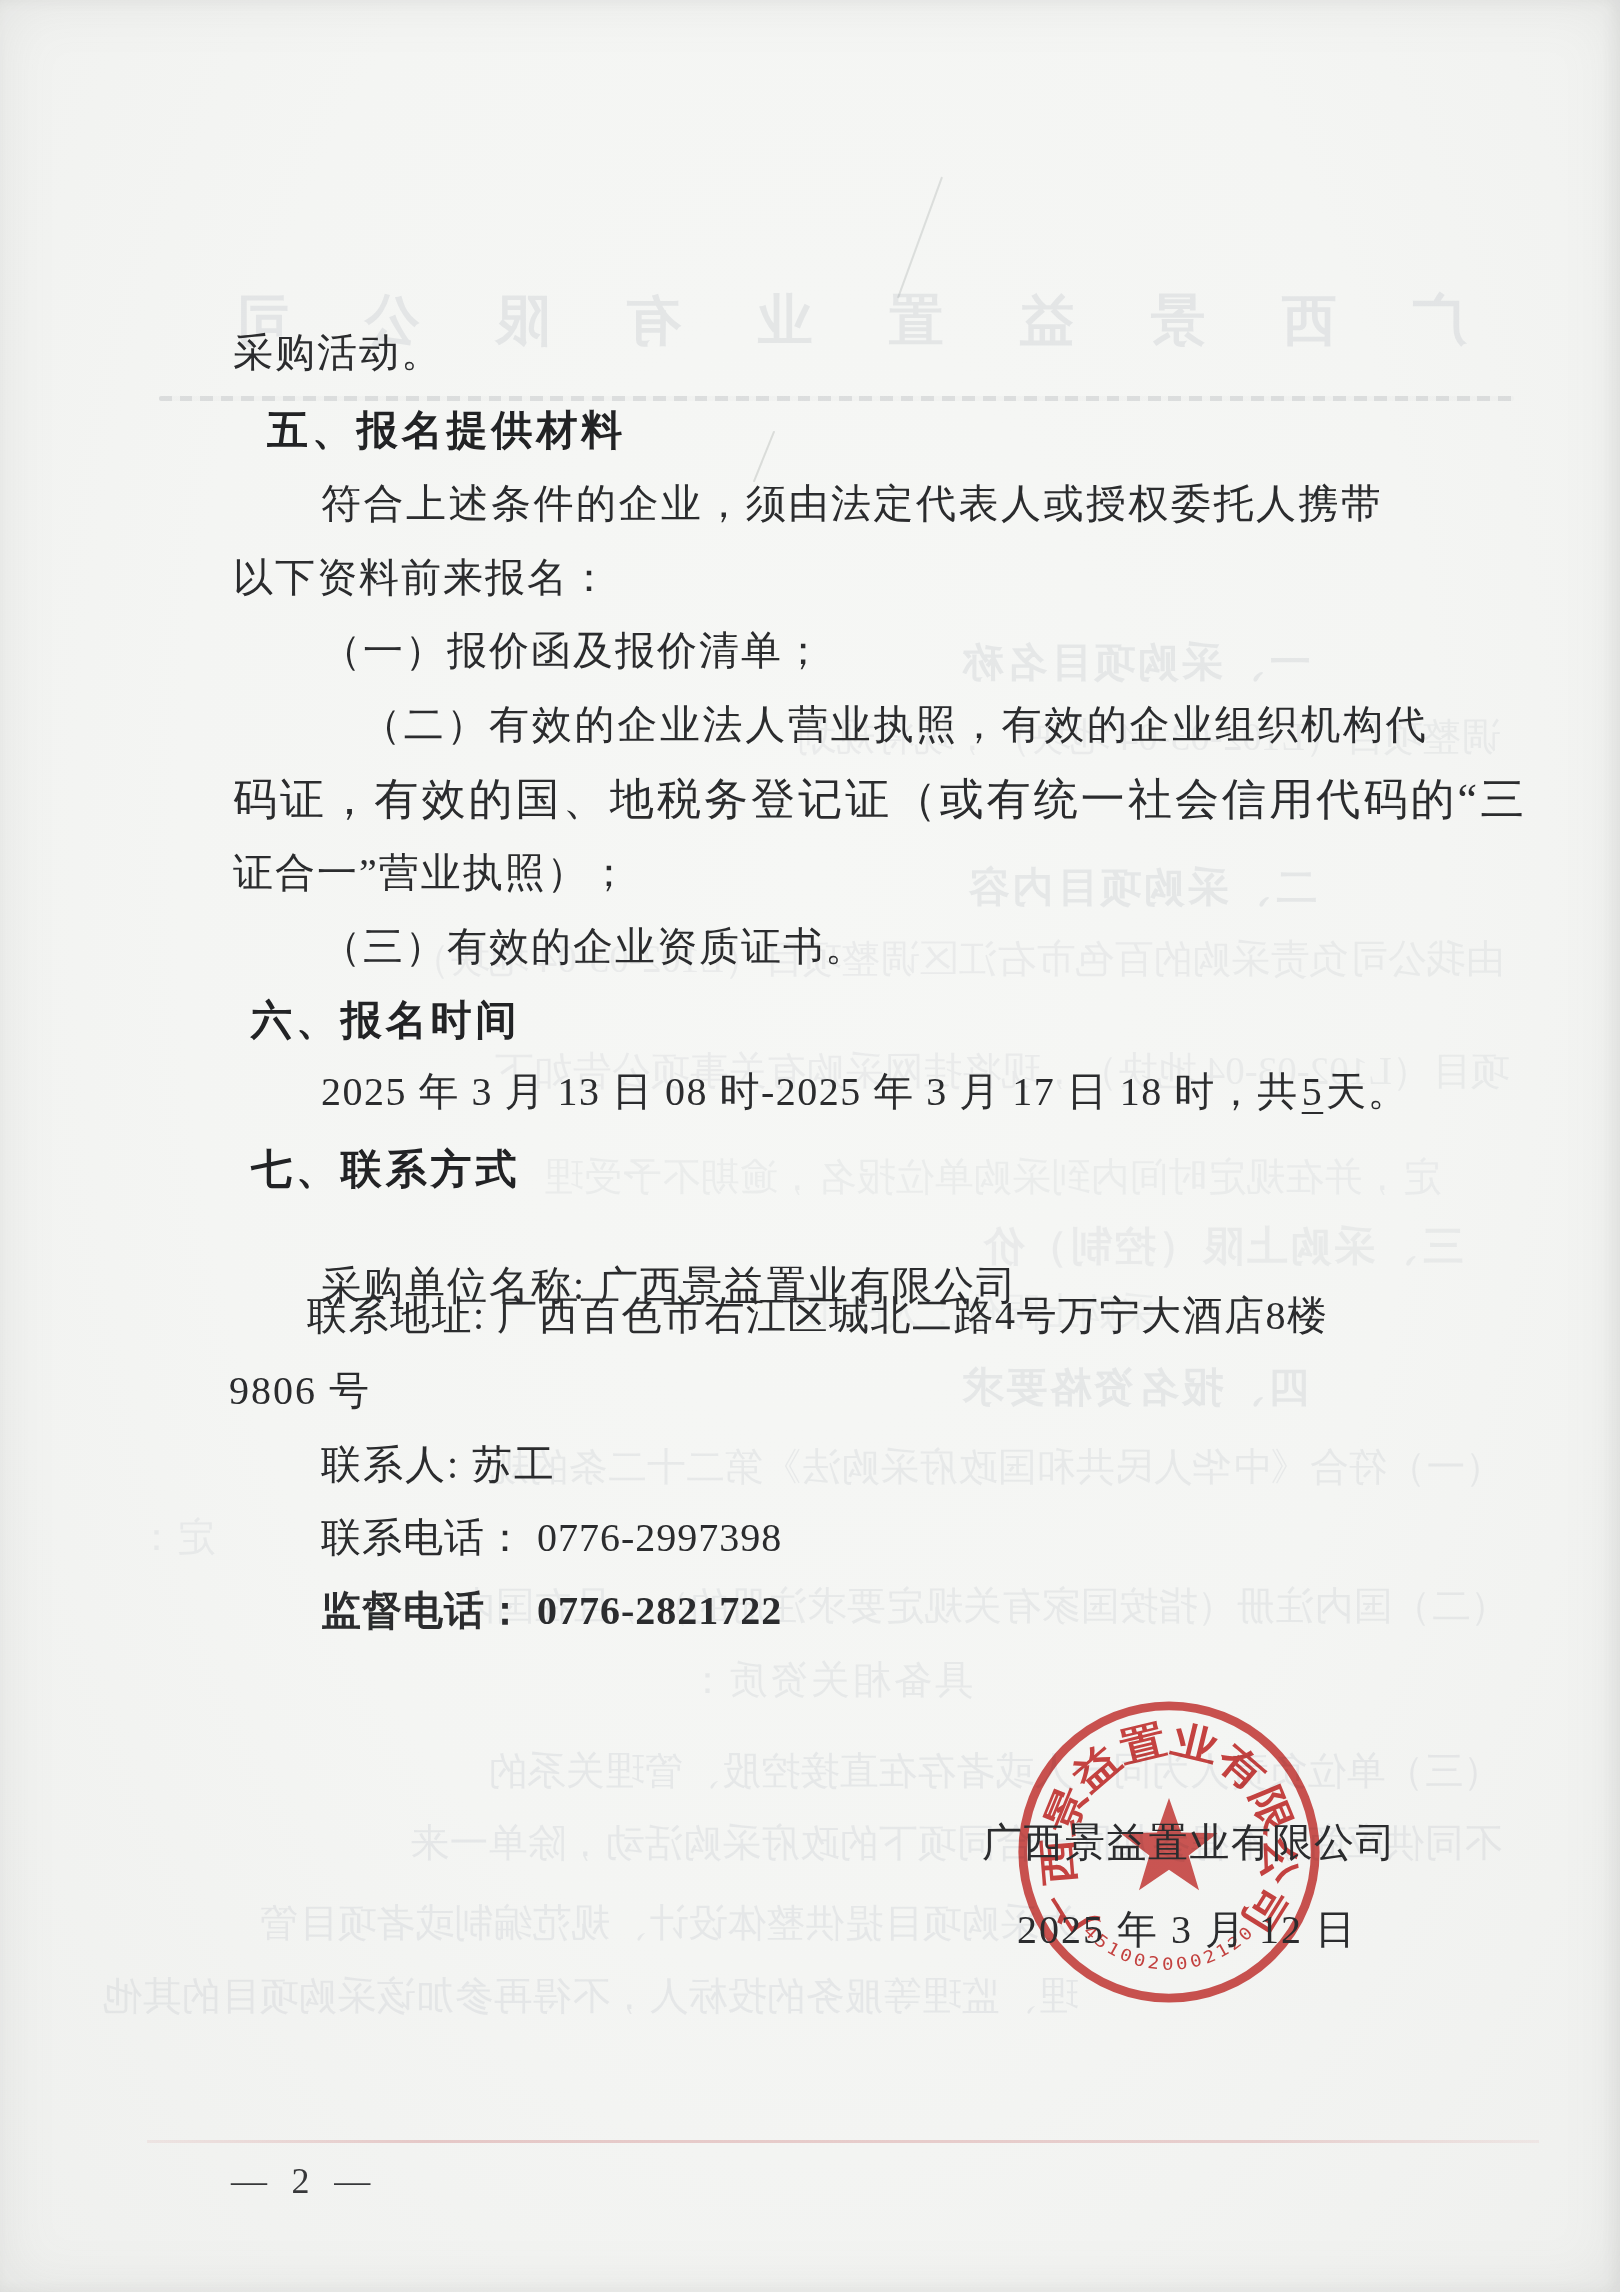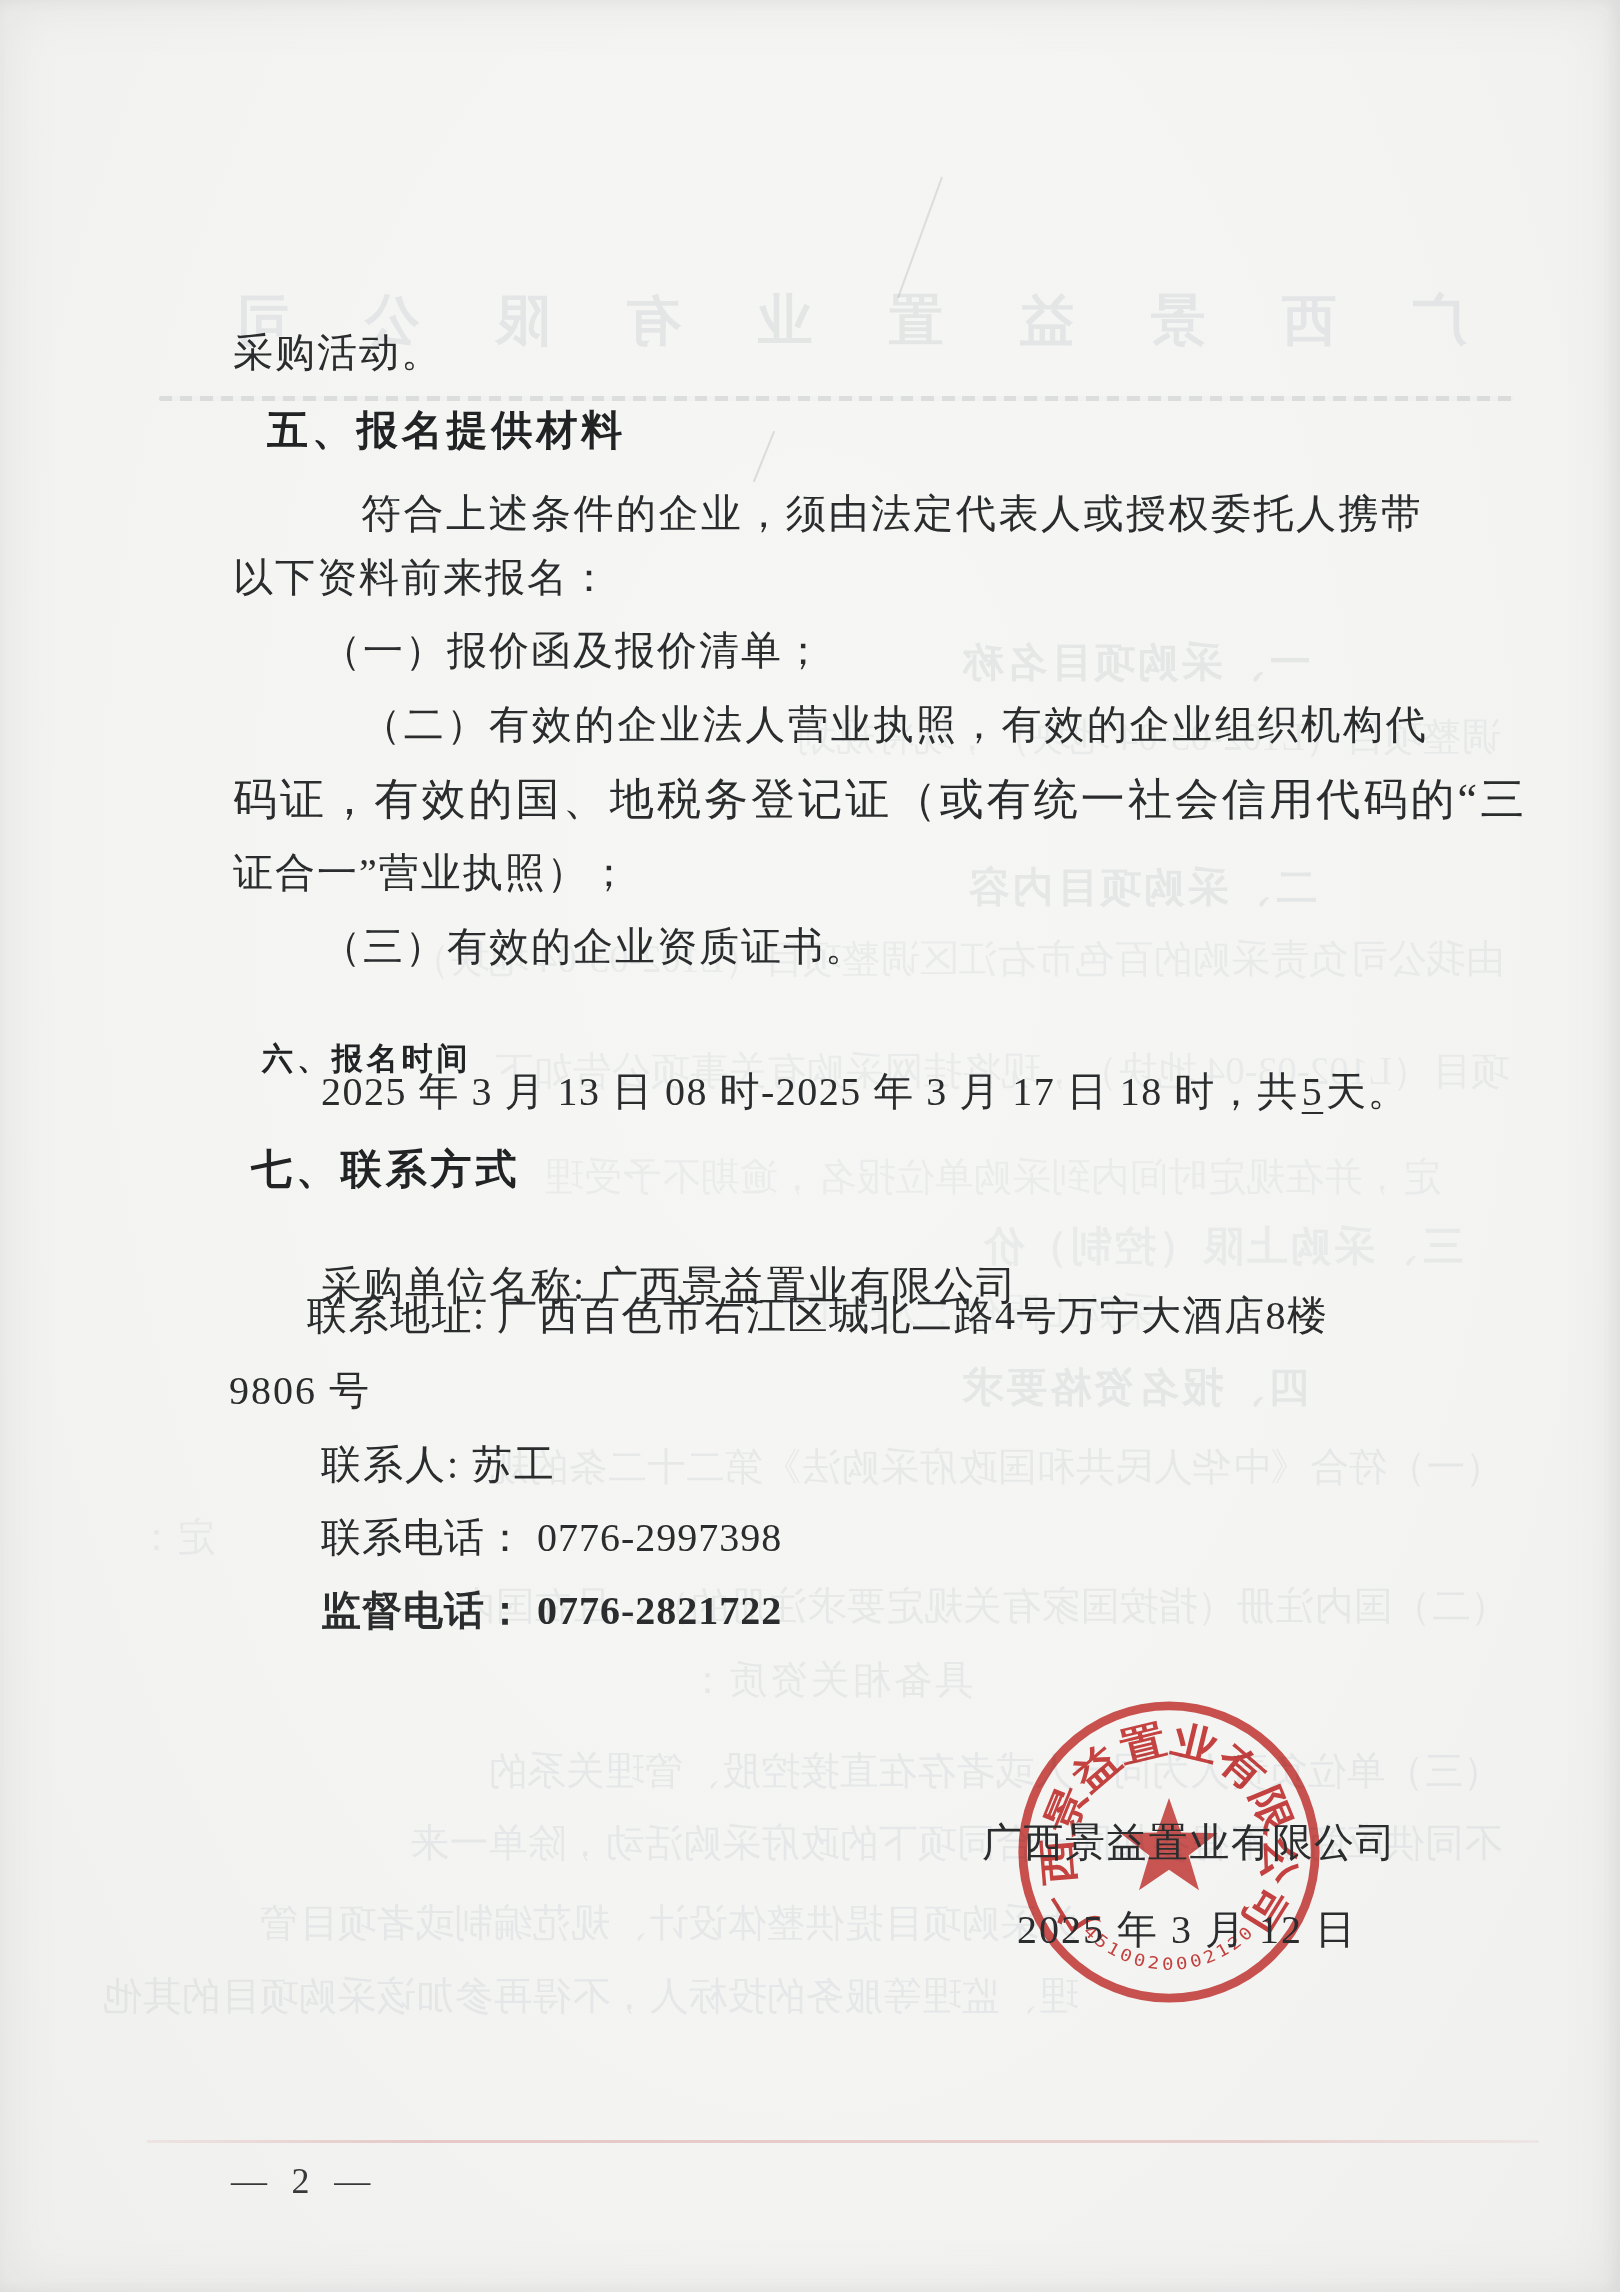--- a/index.html
+++ b/index.html
@@ -111,28 +111,28 @@
       <div class="ghost" style="left: 147px; top: 1976px; font-size: 39px; width: 931px; opacity: 0.11;">理、监理等服务的投标人，不得再参加该采购项目的其他</div>
     </div>
 
   <div id="text-layer">
     <div class="ln" id="date-line" style="left:321px;top:1070px;font-size:40px;letter-spacing:1.5px;">
       <span>2025 年 3 月 13 日 08 时-2025 年 3 月 17 日 18 时，共</span><span class="u5">5</span><span>天。</span>
     </div>
     <div class="ln footer" style="left:231px;top:2162px;font-size:36px;letter-spacing:7.8px;">— 2 —</div>
   <div class="ln" style="left: 233px; top: 331px; font-size: 40px;">采购活动。</div>
       <div class="ln sans" style="left: 251px; top: 408px; font-size: 41px; letter-spacing: 3.9px; margin-left: 16px;">五、报名提供材料</div>
-      <div class="ln" style="left: 321px; top: 492px; font-size: 40px; letter-spacing: 2.5px; margin-left: 40px;">符合上述条件的企业，须由法定代表人或授权委托人携带</div>
+      <div class="ln" style="left: 321px; top: 482px; font-size: 40px; letter-spacing: 2.5px;">符合上述条件的企业，须由法定代表人或授权委托人携带</div>
       <div class="ln" style="left: 233px; top: 556px; font-size: 40px; letter-spacing: 2px;">以下资料前来报名：</div>
       <div class="ln" style="left: 321px; top: 629px; font-size: 40px; letter-spacing: 2px;">（一）报价函及报价清单；</div>
       <div class="ln" style="left: 321px; top: 703px; font-size: 40px; letter-spacing: 2.7px; margin-left: 40px;">（二）有效的企业法人营业执照，有效的企业组织机构代</div>
       <div class="ln" style="left: 233px; top: 776px; font-size: 44px; letter-spacing: 3.1px;">码证，有效的国、地税务登记证（或有统一社会信用代码的“三</div>
       <div class="ln" style="left: 233px; top: 851px; font-size: 40px; letter-spacing: 2px;">证合一”营业执照）；</div>
       <div class="ln" style="left: 321px; top: 925px; font-size: 40px; letter-spacing: 2px;">（三）有效的企业资质证书。</div>
-      <div class="ln sans" style="left: 262px; top: 998px; font-size: 31px; letter-spacing: 3.9px; margin-top: 44px;">六、报名时间</div>
+      <div class="ln sans" style="left: 251px; top: 998px; font-size: 41px; letter-spacing: 3.9px;">六、报名时间</div>
       <div class="ln sans" style="left: 251px; top: 1147px; font-size: 41px; letter-spacing: 3.9px;">七、联系方式</div>
       <div class="ln" style="left: 321px; top: 1264px; font-size: 40px; letter-spacing: 2px;">采购单位名称: 广西景益置业有限公司</div>
       <div class="ln" style="left: 307px; top: 1294px; font-size: 40px; letter-spacing: 1.5px;">联系地址: 广西百色市右江区城北二路4号万宁大酒店8楼</div>
       <div class="ln" style="left: 229px; top: 1369px; font-size: 40px; letter-spacing: 2px;">9806 号</div>
       <div class="ln" style="left: 321px; top: 1443px; font-size: 40px; letter-spacing: 2px;">联系人: 苏工</div>
       <div class="ln" style="left: 321px; top: 1516px; font-size: 40px; letter-spacing: 1px;">联系电话： 0776-2997398</div>
       <div class="ln" style="left: 321px; top: 1589px; font-size: 40px; letter-spacing: 1px; font-weight: bold;">监督电话： 0776-2821722</div>
       <div class="ln" style="left: 982px; top: 1821px; font-size: 40px; letter-spacing: 1.5px;">广西景益置业有限公司</div>
       <div class="ln" style="left: 1017px; top: 1908px; font-size: 40px; letter-spacing: 2px;">2025 年 3 月 12 日</div>
     </div>

